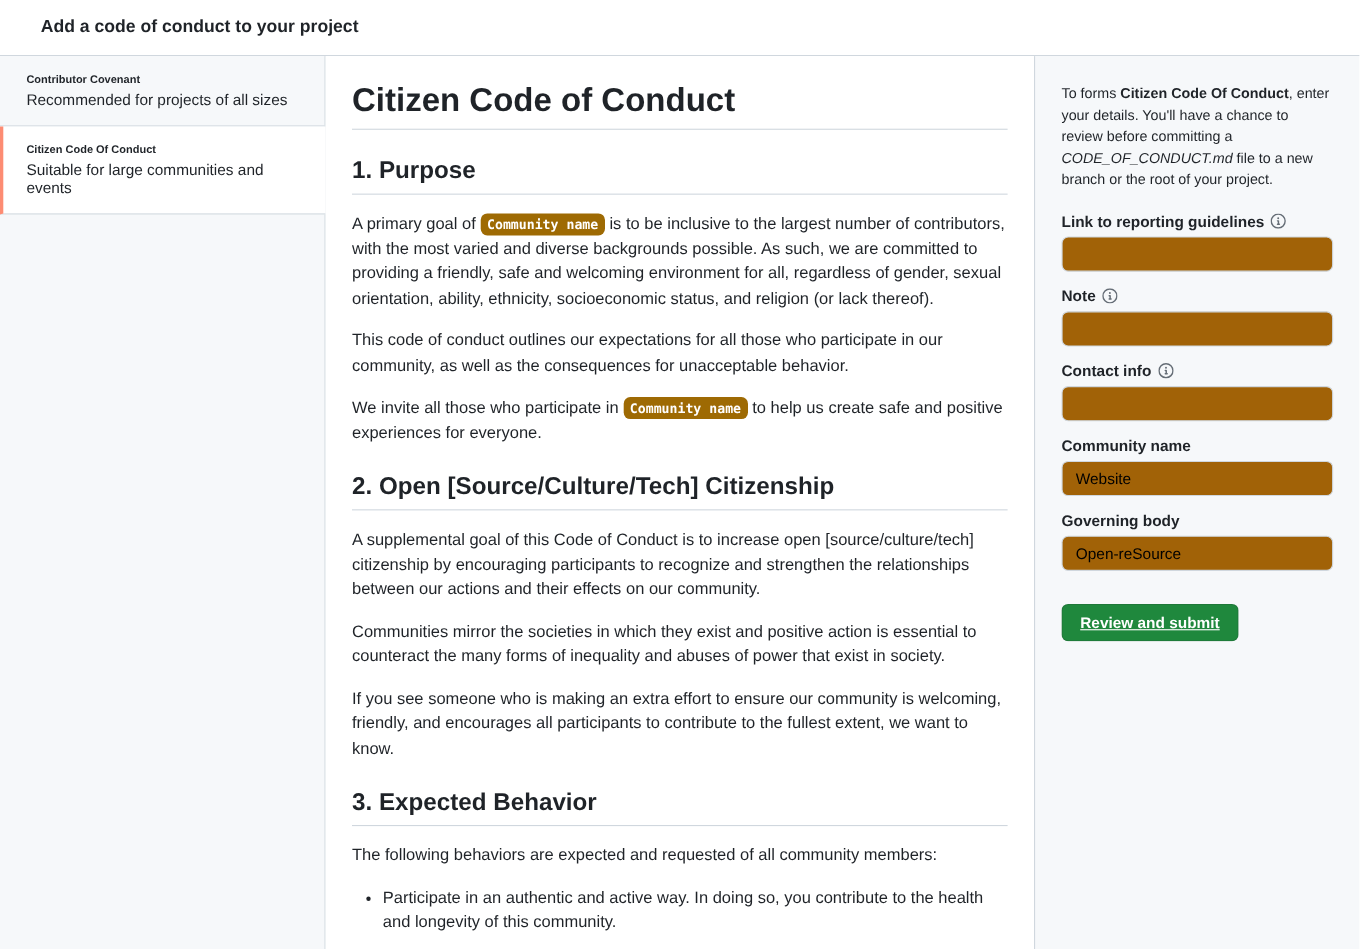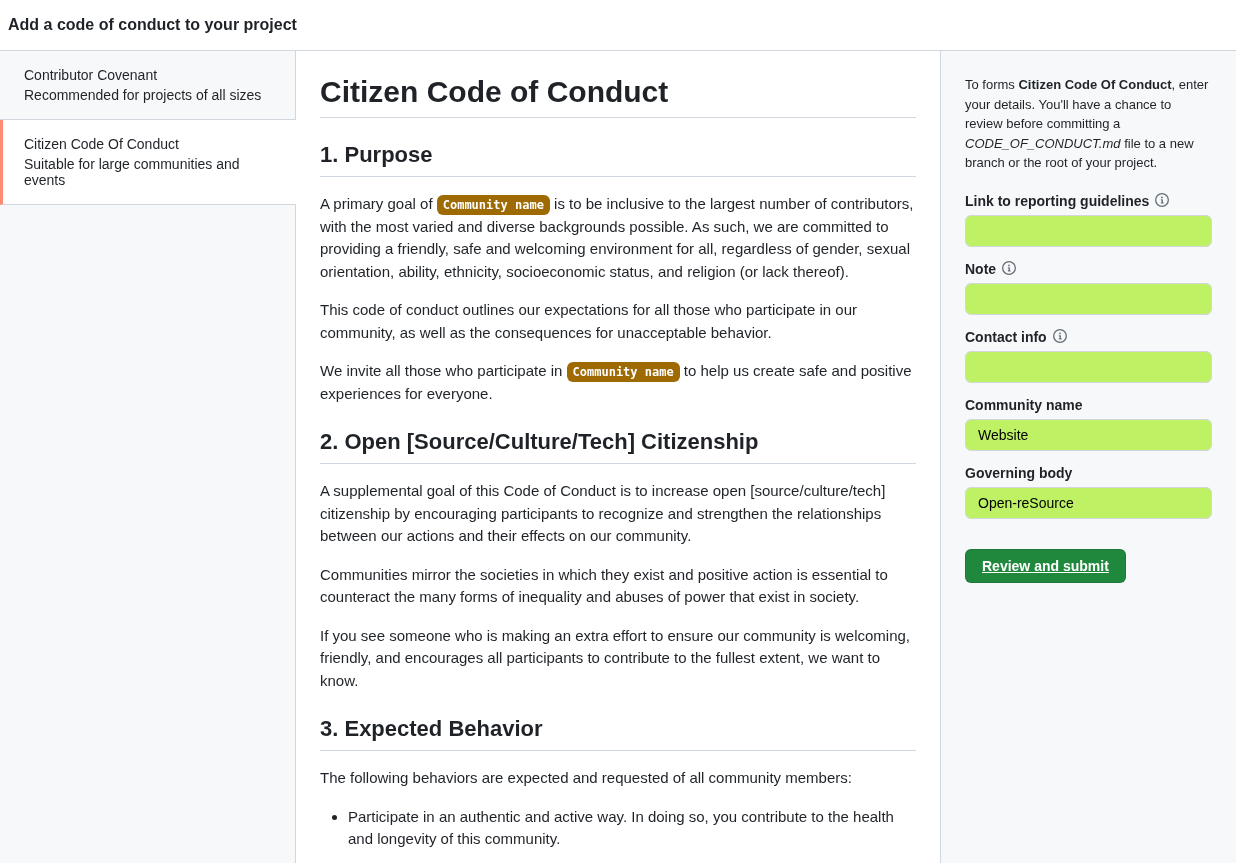--- a/index.html
+++ b/index.html
@@ -3,21 +3,21 @@
 <meta charset="utf-8">
 <style>
   * { box-sizing: border-box; margin: 0; padding: 0; }
   body {
     font-family: -apple-system, BlinkMacSystemFont, "Segoe UI", Helvetica, Arial, sans-serif;
     font-size: 14px;
     color: #1f2328;
     background: #ffffff;
   }
   .page-header {
-    padding: 16px 8px;
+    padding: 16px 37px;
     font-size: 16px;
     font-weight: 600;
   }
   .layout {
     display: flex;
     border-top: 1px solid #d0d7de;
     min-height: 808px;
   }
   .sidebar {
     width: 296px;
@@ -30,22 +30,22 @@
     border-bottom: 1px solid #d0d7de;
     cursor: pointer;
   }
   .sidebar-item.selected {
     background: #ffffff;
     border-left: 3px solid #fd8c73;
     padding-left: 21px;
     margin-right: -1px;
   }
   .sidebar-item-title {
-    font-weight: 400;
-    font-size: 14px;
+    font-weight: 700;
+    font-size: 10px;
     margin-bottom: 4px;
   }
   .sidebar-item-desc {
     font-size: 14px;
     color: #1f2328;
   }
   .main {
     flex: 1;
     padding: 24px;
     background: #ffffff;
@@ -101,38 +101,39 @@
     font-size: 13px;
     line-height: 1.5;
     margin-bottom: 20px;
   }
   .form-intro em { font-style: italic; }
   .form-group {
     margin-bottom: 14px;
   }
   .form-label {
     display: flex;
+    align-items: center;
     gap: 6px;
     font-size: 14px;
     font-weight: 600;
     margin-bottom: 6px;
   }
   .info-icon {
     width: 14px;
     height: 14px;
     color: #656d76;
     flex-shrink: 0;
   }
   .form-input {
     width: 100%;
     padding: 5px 12px;
     font-size: 14px;
     border: 1px solid #d0d7de;
     border-radius: 6px;
-    background: #bef264;
+    background: #a16207;
     line-height: 20px;
   }
   .btn-primary {
     display: inline-block;
     padding: 8px 16px;
     font-size: 14px;
     font-weight: 600;
     color: #ffffff;
     background: #1f883d;
     border: 1px solid rgba(31,35,40,0.15);

